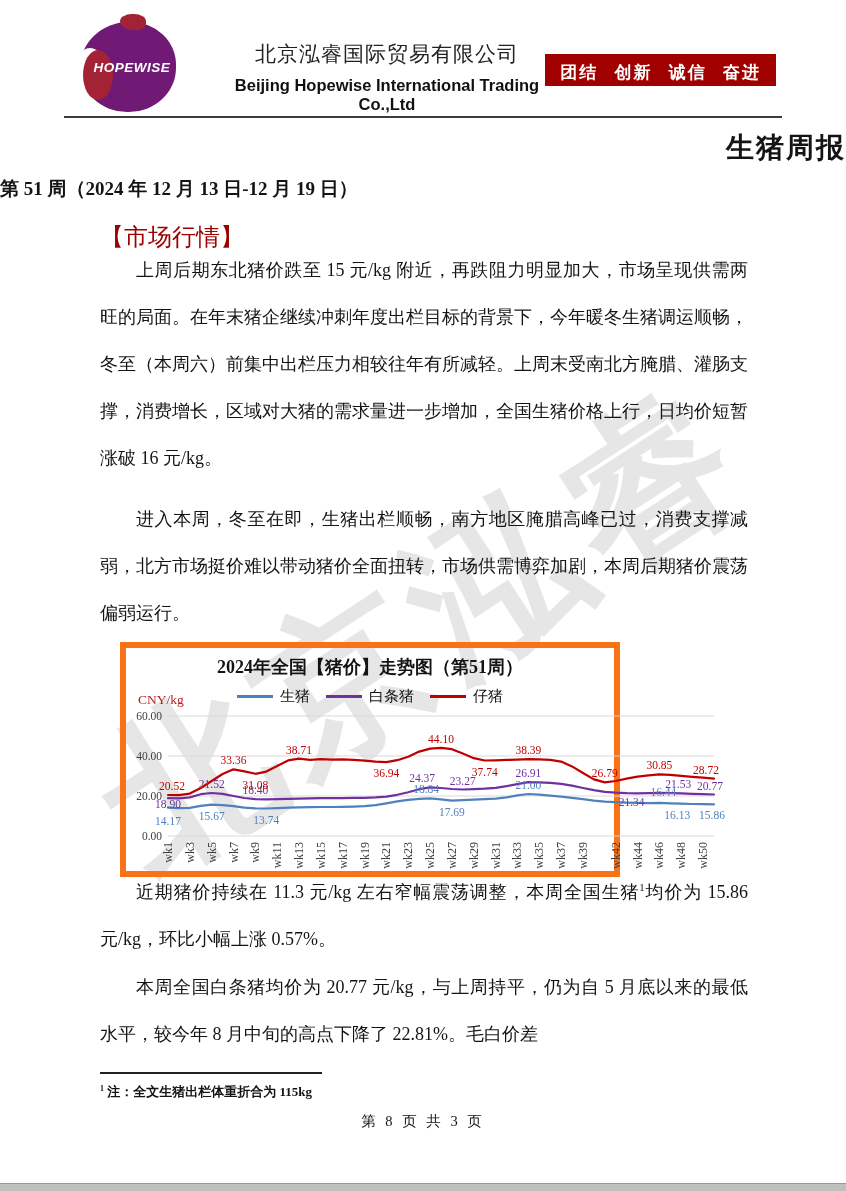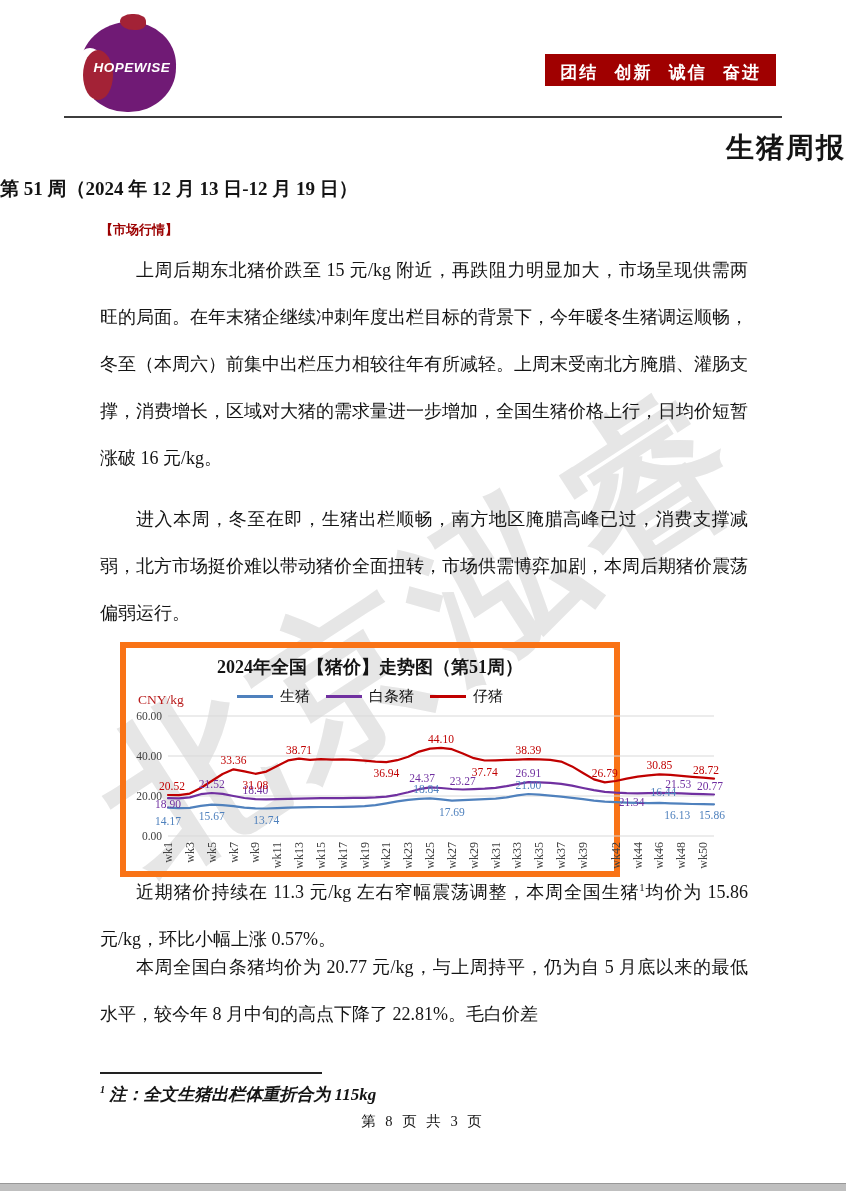--- a/index.html
+++ b/index.html
@@ -41,59 +41,63 @@
   .banner { position:absolute; right:0; top:36px; height:32px; line-height:38px;
     background:#a00000; color:#ffffff; font-weight:bold; font-size:17px;
     padding:0 15px; letter-spacing:2px; word-spacing:10px; white-space:nowrap; }
   .header-rule { left:64px; right:64px; top:116px; border-top:2px solid #3d3d3d; height:0; }
 
   
   .report-title { left:0; right:0; top:129px; text-align:right;
     font-size:28px; font-weight:bold; letter-spacing:2px; }
   .report-subtitle { left:0; right:0; top:176px; text-align:left;
     font-size:19px; font-weight:bold; }
-  .section-heading { left:100px; top:221px; font-size:13px; font-weight:bold; color:#9c0000; }
+  .section-heading { left:100px; top:221px; font-size:24px; font-weight:normal; color:#9c0000; }
 
   
   .para { left:100px; width:648px; font-size:18px; line-height:47px;
     text-align:justify; text-indent:2em; }
-  .p1 { top:247px; } .p2 { top:496px; } .p3 { top:864px; } .p4 { top:944px; }
+  .p1 { top:247px; } .p2 { top:496px; } .p3 { top:864px; } .p4 { top:964px; }
   sup { font-size:60%; vertical-align:super; }
 
   
   .chart { left:120px; top:642px; width:500px; height:235px;
     border:6px solid #f97316; background:transparent; }
   .chart-title { margin-top:7px; text-align:center; font-size:18px; font-weight:bold; }
   .chart-legend { margin-top:8px; display:flex; justify-content:center; align-items:center; gap:16px;
     font-size:15px; }
   .legend-item { display:flex; align-items:center; gap:7px; }
   .legend-swatch { display:inline-block; width:36px; height:3px; }
   .chart-ylabel { position:absolute; left:12px; top:44px; font-size:13.5px; color:#b91c1c; }
   .chart-svg { display:block; margin:2px auto 0; }
   svg text { font-family:"Liberation Serif","DejaVu Serif",serif; }
 
   
-  .footnote { left:100px; top:1072px; width:648px; font-size:17px; font-weight:bold;font-style:italic; }
+  .footnote { left:100px; top:1072px; width:648px; font-size:13px; font-weight:bold; }
   .footnote-divider { width:222px; border-top:2px solid #222; margin-bottom:9px; }
   .page-footer { left:0; right:0; top:1112px; text-align:center; font-size:14.5px; letter-spacing:3px; }
   .bottom-strip { position:absolute; left:0; right:0; bottom:0; height:8px;
     background:#bfbfbf; border-top:1px solid #989898; z-index:2; }
 </style>
 </head>
 <body>
 
 <div class="watermark">北京泓睿</div>
 
 <div class="abs header">
   <div class="logo">
     <div class="globe">
       <div class="blob-top"></div>
       <div class="crescent"></div>
       <div class="logo-text">HOPEWISE</div>
     </div>
+  </div>
+  <div class="company">
+    <div class="company-cn">北京泓睿国际贸易有限公司</div>
+    <div class="company-en">Beijing Hopewise International Trading Co.,Ltd</div>
   </div>
   <div class="banner" style="background: rgb(160, 0, 0);">团结 创新 诚信 奋进</div>
 </div>
 <div class="abs header-rule"></div>
 
 <div class="abs report-title">生猪周报</div>
 <div class="abs report-subtitle">第 51 周（2024 年 12 月 13 日-12 月 19 日）</div>
 <div class="abs section-heading">【市场行情】</div>
 
 <p class="abs para p1">上周后期东北猪价跌至 15 元/kg 附近，再跌阻力明显加大，市场呈现供需两旺的局面。在年末猪企继续冲刺年度出栏目标的背景下，今年暖冬生猪调运顺畅，冬至（本周六）前集中出栏压力相较往年有所减轻。上周末受南北方腌腊、灌肠支撑，消费增长，区域对大猪的需求量进一步增加，全国生猪价格上行，日均价短暂涨破 16 元/kg。</p>

